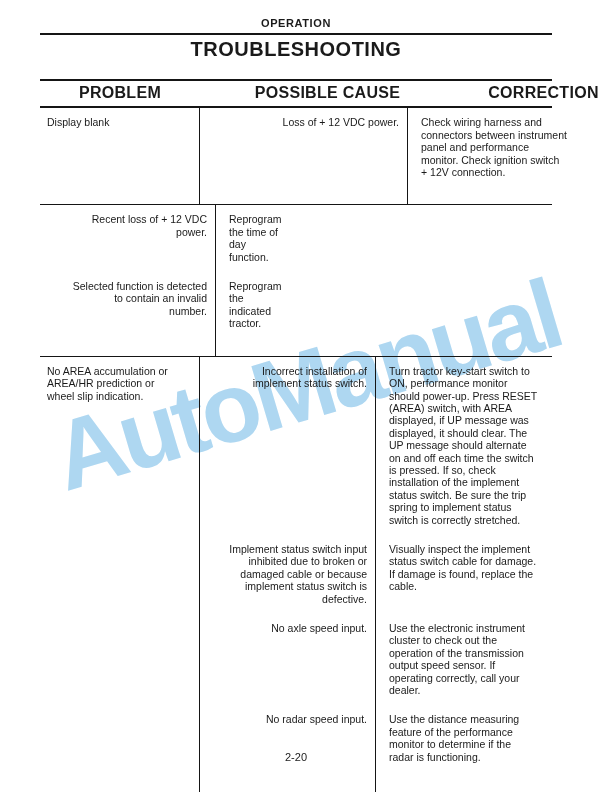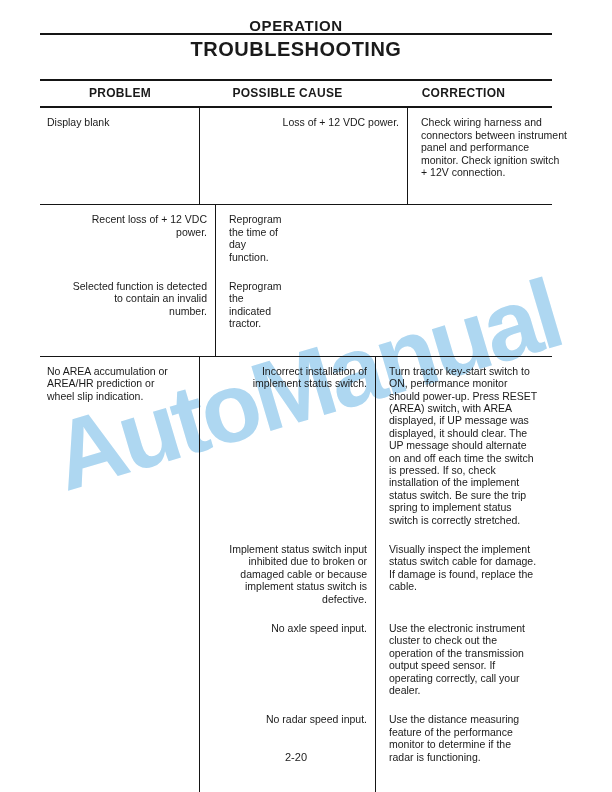--- a/index.html
+++ b/index.html
@@ -10,32 +10,32 @@
   }
   .watermark {
     position:absolute; left:56px; top:410px; z-index:0;
     font-size:98px; font-weight:700; letter-spacing:-4px; line-height:1;
     color:#aed7f1; white-space:nowrap;
     transform:rotate(-16.5deg); transform-origin:0 50%;
   }
   .content { position:absolute; inset:0; z-index:1; }
   .op-header {
     position:absolute; top:17px; left:40px; width:512px;
-    text-align:center; font-size:15px; font-weight:700; letter-spacing:0.6px;
+    text-align:center; font-size:11px; font-weight:700; letter-spacing:0.6px;
   }
   .op-line { position:absolute; top:33px; left:40px; width:512px; height:1.6px; background:#151515; }
   .doc-title {
     position:absolute; top:38px; left:40px; width:512px;
     text-align:center; font-size:20px; font-weight:700; letter-spacing:0.5px;
   }
   .tbl { position:absolute; top:79px; left:40px; width:512px; font-size:10.5px; line-height:12.4px; }
   .t-header {
     display:grid; grid-template-columns:160px 175px 177px;
     border-top:2.5px solid #151515; border-bottom:2.5px solid #151515;
-    padding:6px 0 7px 0; font-size:12px; font-weight:700; text-align:center; letter-spacing:0.3px;
+    padding:6px 0 7px 0; font-size:16px; font-weight:700; text-align:center; letter-spacing:0.3px;gap:40px;
   }
   .t-row { display:grid; grid-template-columns:160px 352px; }
   .t-row.sep { border-top:1.6px solid #151515; }
   .row1 { min-height:75px;gap:32px; }
   .row2 { min-height:79px; }
   .row3 { min-height:480px; }
   .c-problem {
     padding:8px 6px 8px 7px; border-right:1.8px solid #151515; white-space:pre-line;
   }
   .pair-grid { display:grid; grid-template-columns:175px 1fr; height:100%; }

